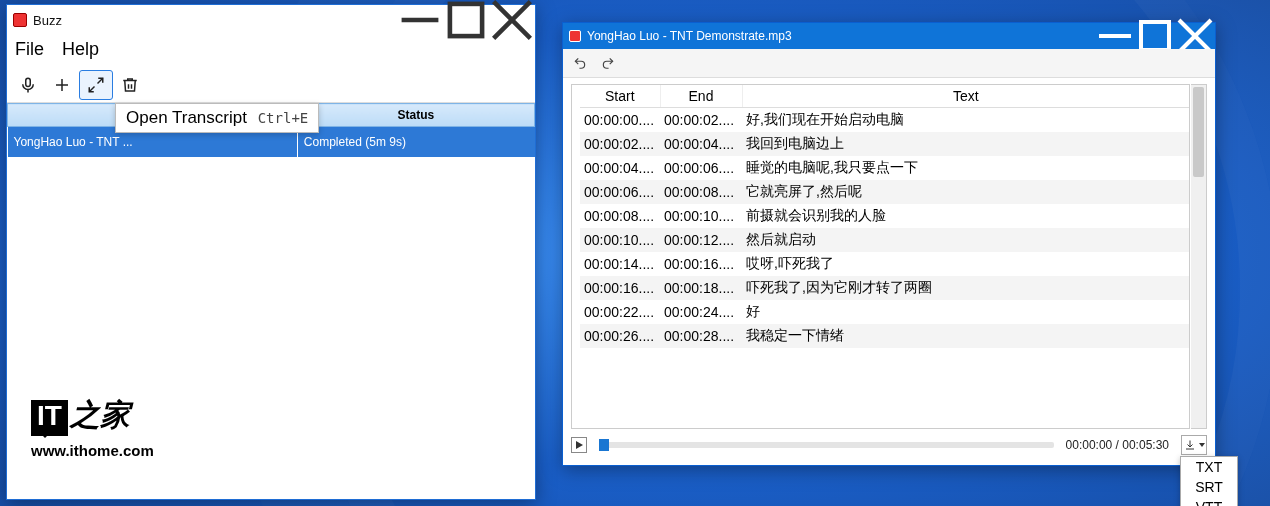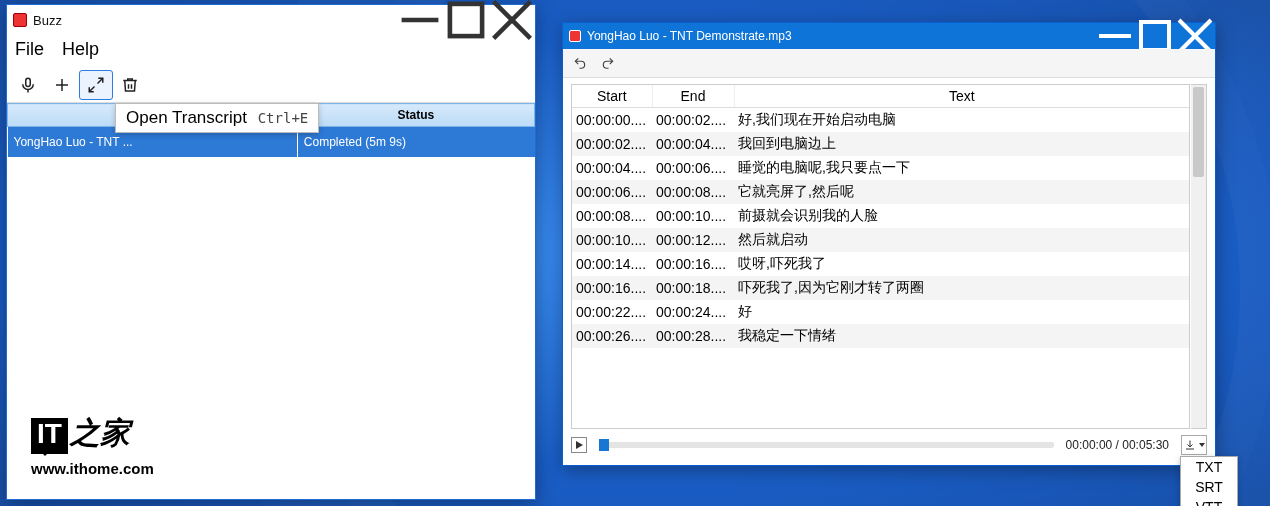--- a/index.html
+++ b/index.html
@@ -110,21 +110,21 @@
   .main-table td {
     padding:8px 6px;
     background:#2d79d6;
     color:#fff;
     border-left:1px solid #fff;
   }
   .main-table td:first-child{ border-left:none; }
 
   .watermark {
     position:absolute;
-    bottom:22px; left:24px;
+    bottom:40px; left:24px;
     color:#000;
     font-weight:bold;
     font-size:15px;
     text-align:center;
   }
   .watermark .logo {
     display:flex; align-items:flex-end; gap:2px;
   }
   .watermark .it-box{
     background:#000; color:#fff;
@@ -184,20 +184,21 @@
     padding:6px 8px 0 8px;
     display:flex;
     gap:1px;
     overflow:hidden;
     background:#fff;
   }
   .trans-scroll{
     flex:1;
     border:1px solid #ccc;
     overflow:hidden;
+    padding-left:8px;
   }
   .trans-table{
     width:100%;
     border-collapse:collapse;
     font-size:14px;
   }
   .trans-table th{
     text-align:center;
     font-weight:normal;
     padding:3px 2px;

